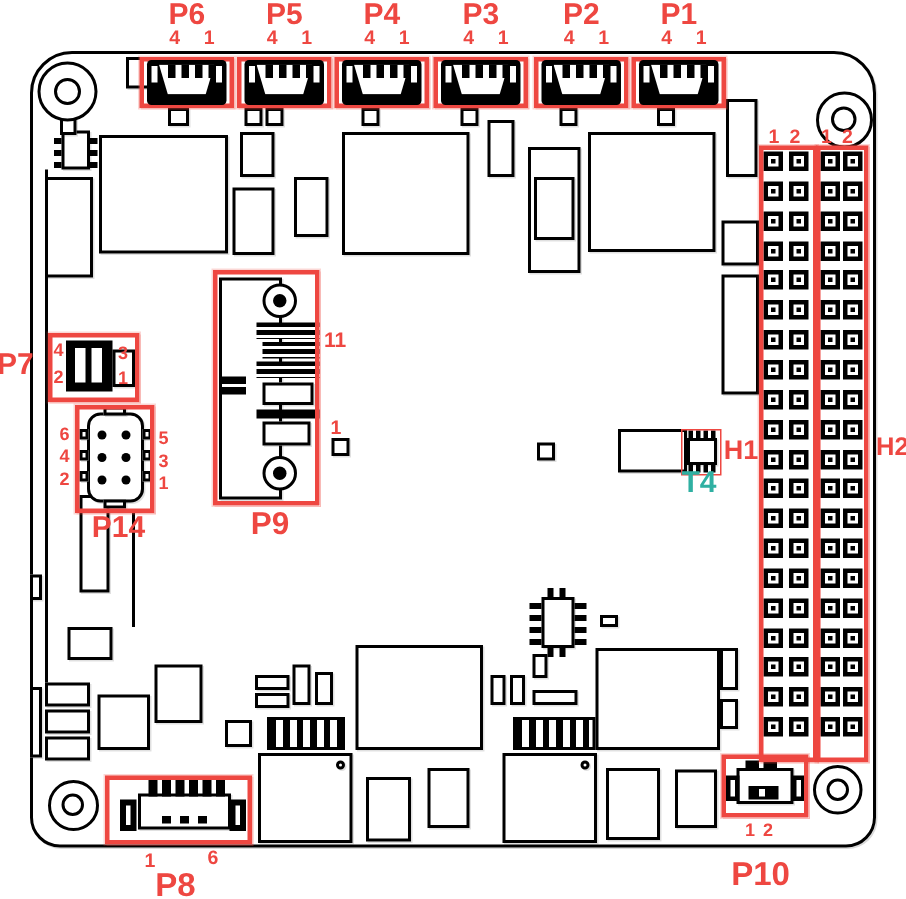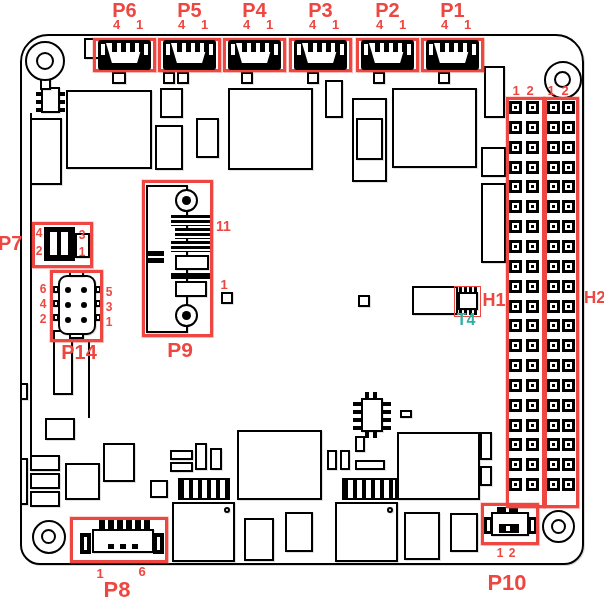--- a/index.html
+++ b/index.html
@@ -555,14 +555,14 @@
   <div class="lab" style="left:507px;top:547px;width:10px;font-size:12px">2</div>
   <div class="lab" style="left:477px;top:572px;width:60px;font-size:22px">P10</div>
 
   <div class="lab" style="left:510px;top:84px;width:12px;font-size:13px">1</div>
   <div class="lab" style="left:524px;top:84px;width:12px;font-size:13px">2</div>
   <div class="lab" style="left:545px;top:84px;width:12px;font-size:13px">1</div>
   <div class="lab" style="left:559px;top:84px;width:12px;font-size:13px">2</div>
   <div class="lab" style="left:481px;top:291px;width:26px;font-size:18px">H1</div>
   <div class="lab" style="left:584px;top:289px;width:22px;font-size:17px;text-align:left">H2</div>
 
-  <div class="lab teal" style="left:452px;top:312px;width:28px;font-size:16px">T4</div>
+  <div class="lab teal" style="left:452px;top:312px;width:28px;font-size:20px">T4</div>
 </div>
 
 </body></html>

